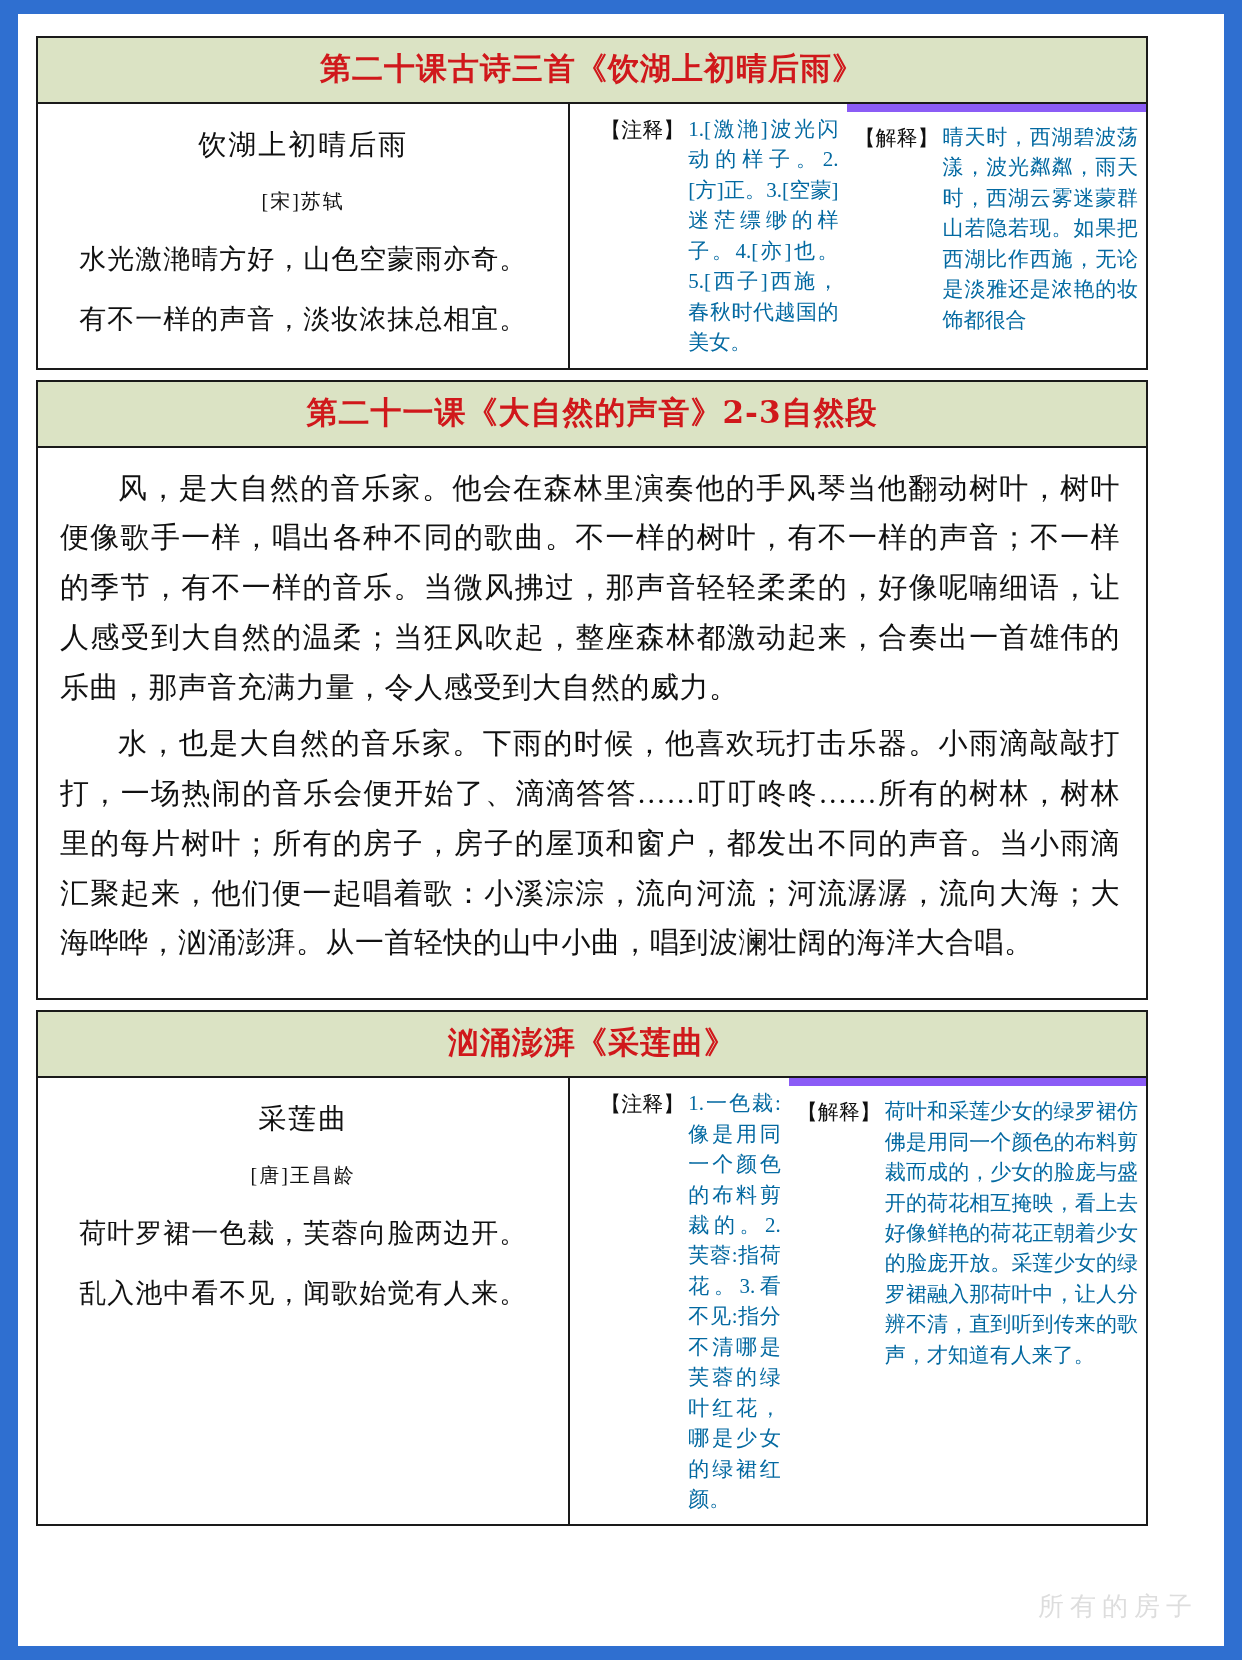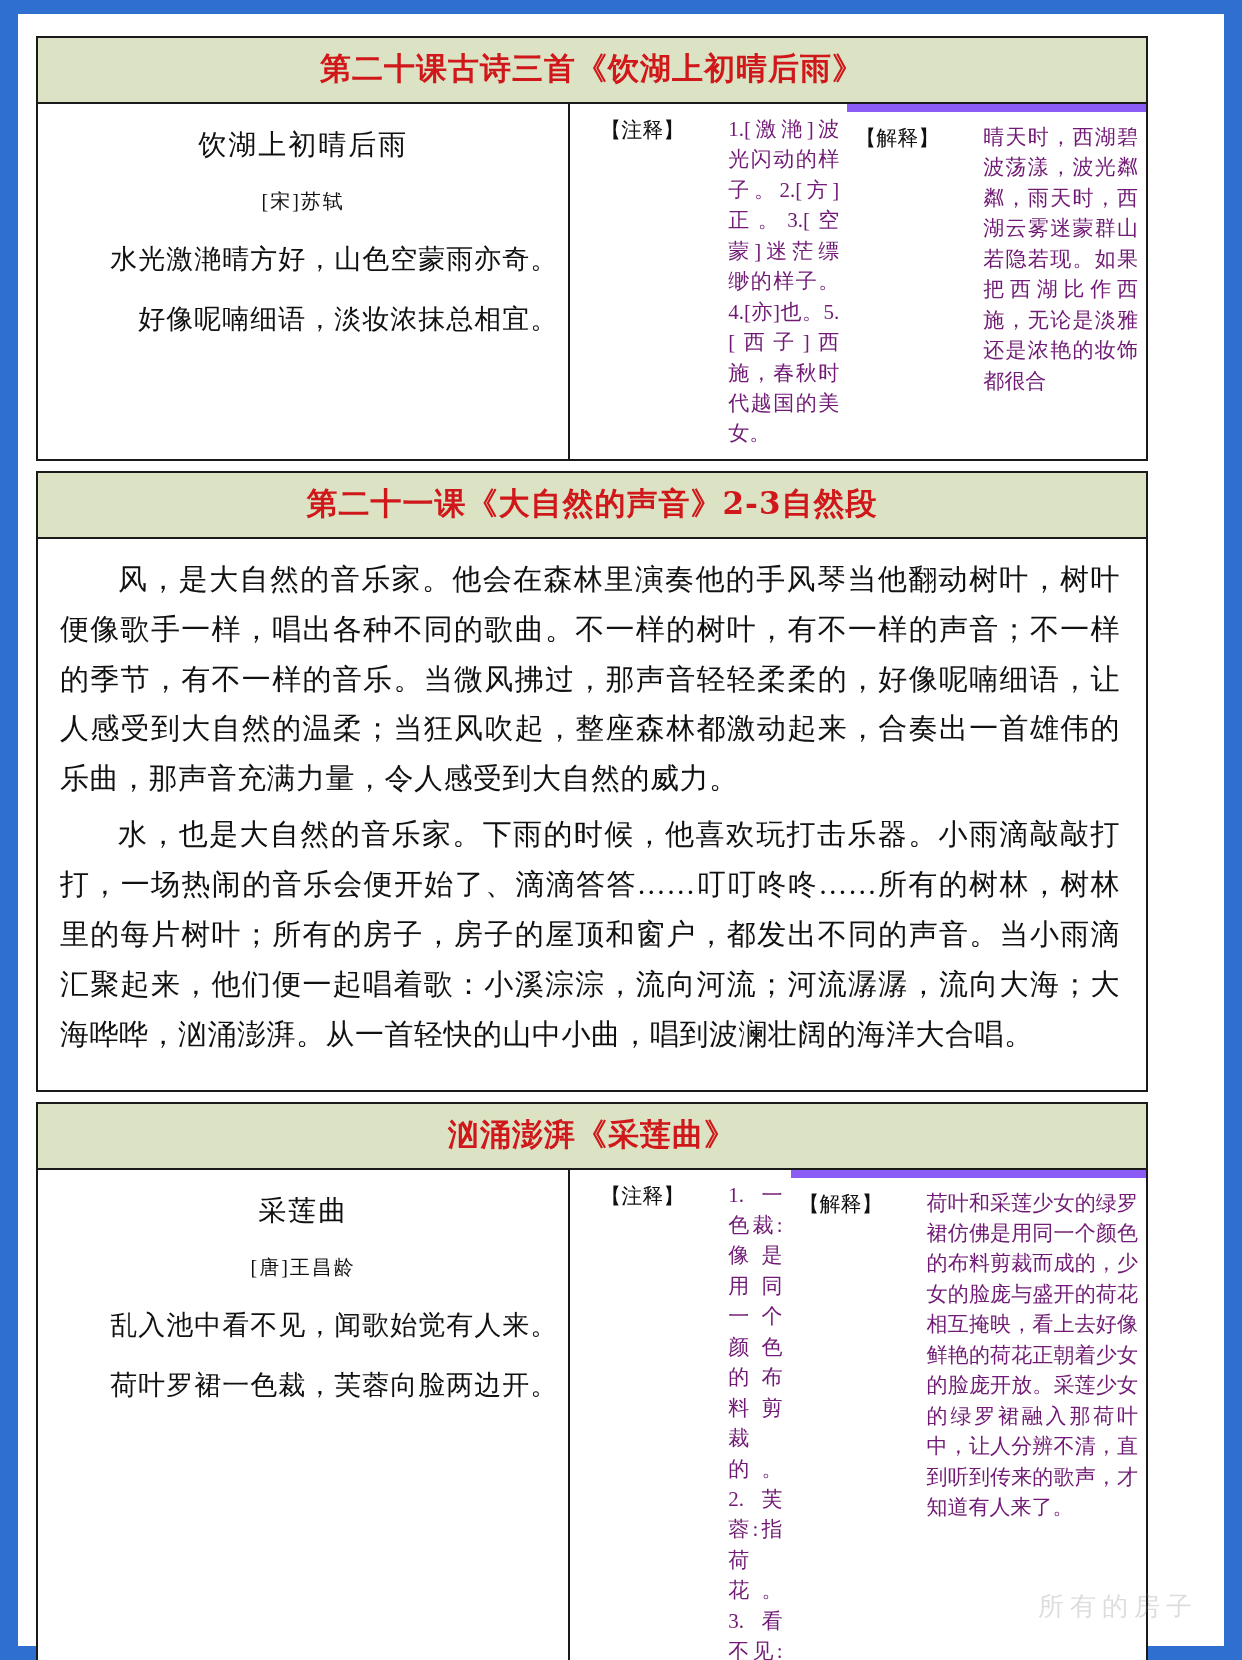--- a/index.html
+++ b/index.html
@@ -72,21 +72,21 @@
     font-size: 20px;
     letter-spacing: 2px;
     margin: 0 0 26px 0;
     color: #111;
   }
   .poem-line {
     font-size: 27px;
     letter-spacing: 1px;
     margin: 0 0 24px 0;
     color: #111;
-    text-align: right;
+    text-align: center;
   }
   .poem-line:last-child { margin-bottom: 4px; }
 
   .poem-right {
     width: 51%;
     box-sizing: border-box;
     display: flex;
     flex-direction: row;
   }
   .note-row {
@@ -102,24 +102,23 @@
     font-size: 21px;
     color: #111;
     white-space: nowrap;
     padding-top: 2px;
     letter-spacing: 0px;
   }
   .note-text {
     flex: 1 1 auto;
     font-size: 21px;
     line-height: 1.45;
-    color: #701a75;
+    color: #0369a1;
     padding-left: 4px;
     text-align: justify;
-    margin-left: 40px;
   }
 
   
   .prose-body {
     padding: 16px 26px 24px 22px;
   }
   .prose-p {
     font-size: 29px;
     line-height: 1.72;
     color: #111;
@@ -145,21 +144,21 @@
 <div class="page">
   <div class="sheet">
 
     <div class="block">
       <div class="block-header">第二十课古诗三首《饮湖上初晴后雨》</div>
       <div class="poem-body">
         <div class="poem-left">
           <div class="poem-title">饮湖上初晴后雨</div>
           <div class="poem-author">[宋]苏轼</div>
           <div class="poem-line">水光激滟晴方好，山色空蒙雨亦奇。</div>
-          <div class="poem-line">好像呢喃细语，淡妆浓抹总相宜。</div>
+          <div class="poem-line">有不一样的声音，淡妆浓抹总相宜。</div>
         </div>
         <div class="poem-right">
           <div class="note-row">
             <div class="note-tag">【注释】</div>
             <div class="note-text">1.[激滟]波光闪动的样子。2.[方]正。3.[空蒙]迷茫缥缈的样子。4.[亦]也。5.[西子]西施，春秋时代越国的美女。</div>
           </div>
           <div class="note-row divided">
             <div class="note-tag">【解释】</div>
             <div class="note-text">晴天时，西湖碧波荡漾，波光粼粼，雨天时，西湖云雾迷蒙群山若隐若现。如果把西湖比作西施，无论是淡雅还是浓艳的妆饰都很合</div>
           </div>
@@ -174,22 +173,22 @@
         <p class="prose-p">水，也是大自然的音乐家。下雨的时候，他喜欢玩打击乐器。小雨滴敲敲打打，一场热闹的音乐会便开始了、滴滴答答……叮叮咚咚……所有的树林，树林里的每片树叶；所有的房子，房子的屋顶和窗户，都发出不同的声音。当小雨滴汇聚起来，他们便一起唱着歌：小溪淙淙，流向河流；河流潺潺，流向大海；大海哗哗，汹涌澎湃。从一首轻快的山中小曲，唱到波澜壮阔的海洋大合唱。</p>
       </div>
     </div>
 
     <div class="block">
       <div class="block-header">汹涌澎湃《采莲曲》</div>
       <div class="poem-body">
         <div class="poem-left">
           <div class="poem-title">采莲曲</div>
           <div class="poem-author">[唐]王昌龄</div>
+          <div class="poem-line">荷叶罗裙一色裁，芙蓉向脸两边开。</div>
           <div class="poem-line">乱入池中看不见，闻歌始觉有人来。</div>
-          <div class="poem-line">荷叶罗裙一色裁，芙蓉向脸两边开。</div>
         </div>
         <div class="poem-right">
           <div class="note-row">
             <div class="note-tag">【注释】</div>
             <div class="note-text">1.一色裁:像是用同一个颜色的布料剪裁的。2.芙蓉:指荷花。3.看不见:指分不清哪是芙蓉的绿叶红花，哪是少女的绿裙红颜。</div>
           </div>
           <div class="note-row divided">
             <div class="note-tag">【解释】</div>
             <div class="note-text">荷叶和采莲少女的绿罗裙仿佛是用同一个颜色的布料剪裁而成的，少女的脸庞与盛开的荷花相互掩映，看上去好像鲜艳的荷花正朝着少女的脸庞开放。采莲少女的绿罗裙融入那荷叶中，让人分辨不清，直到听到传来的歌声，才知道有人来了。</div>
           </div>

